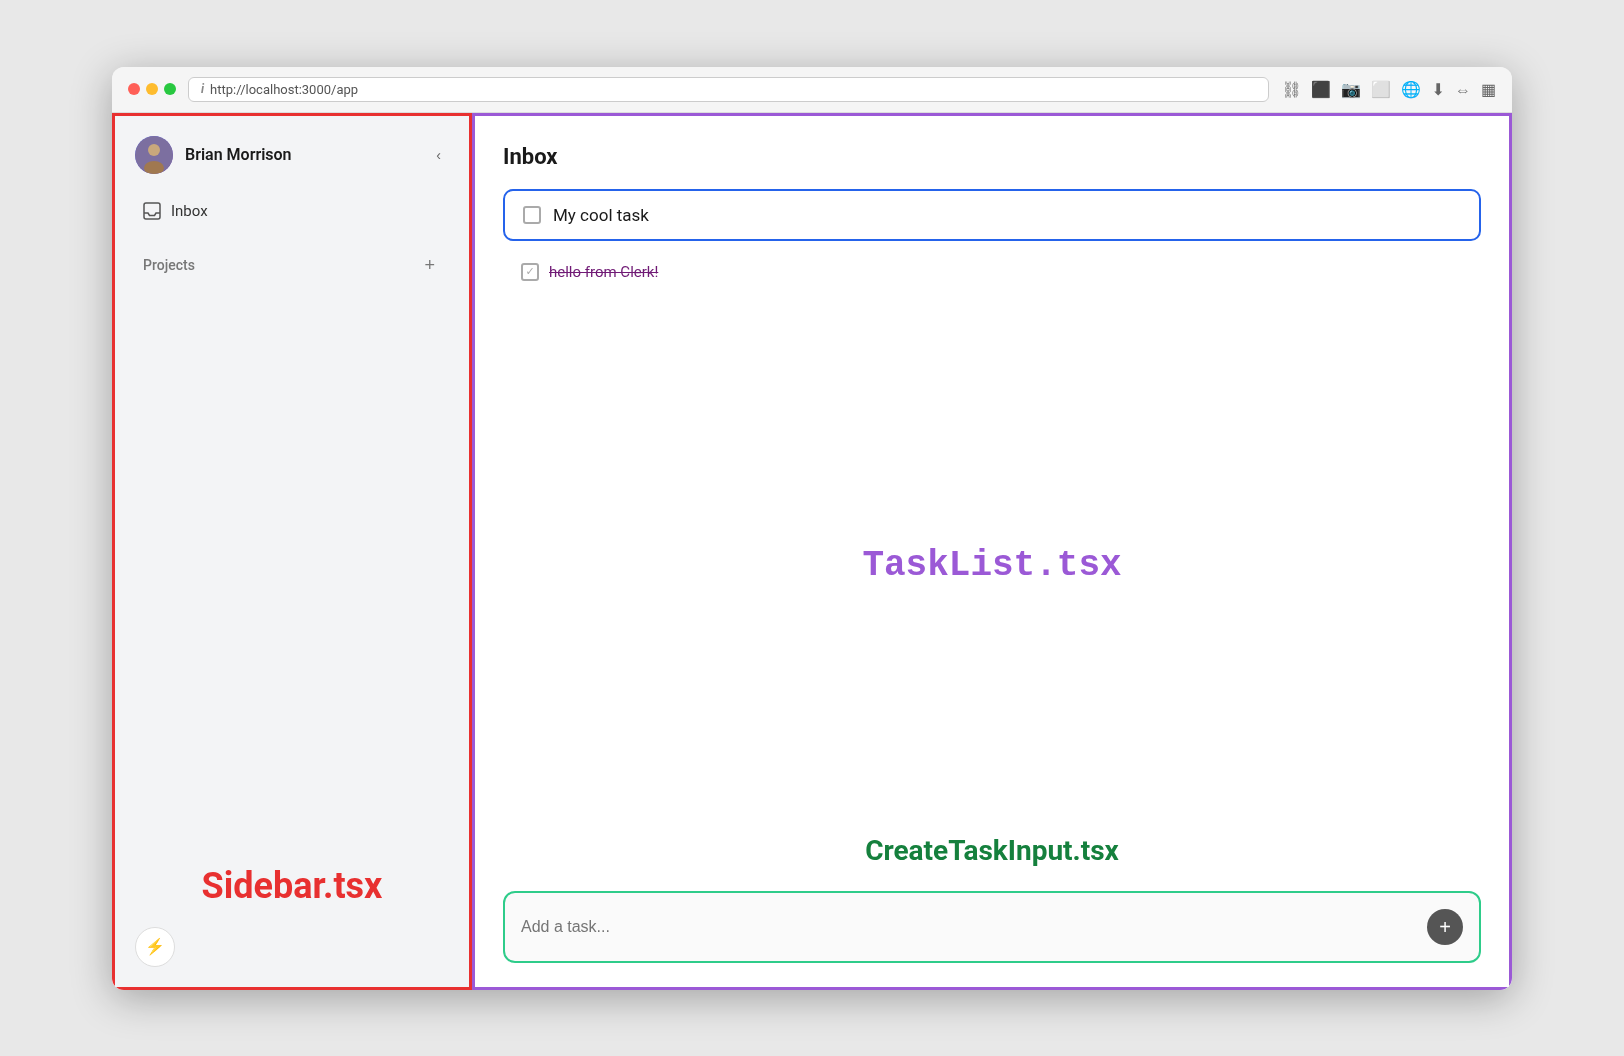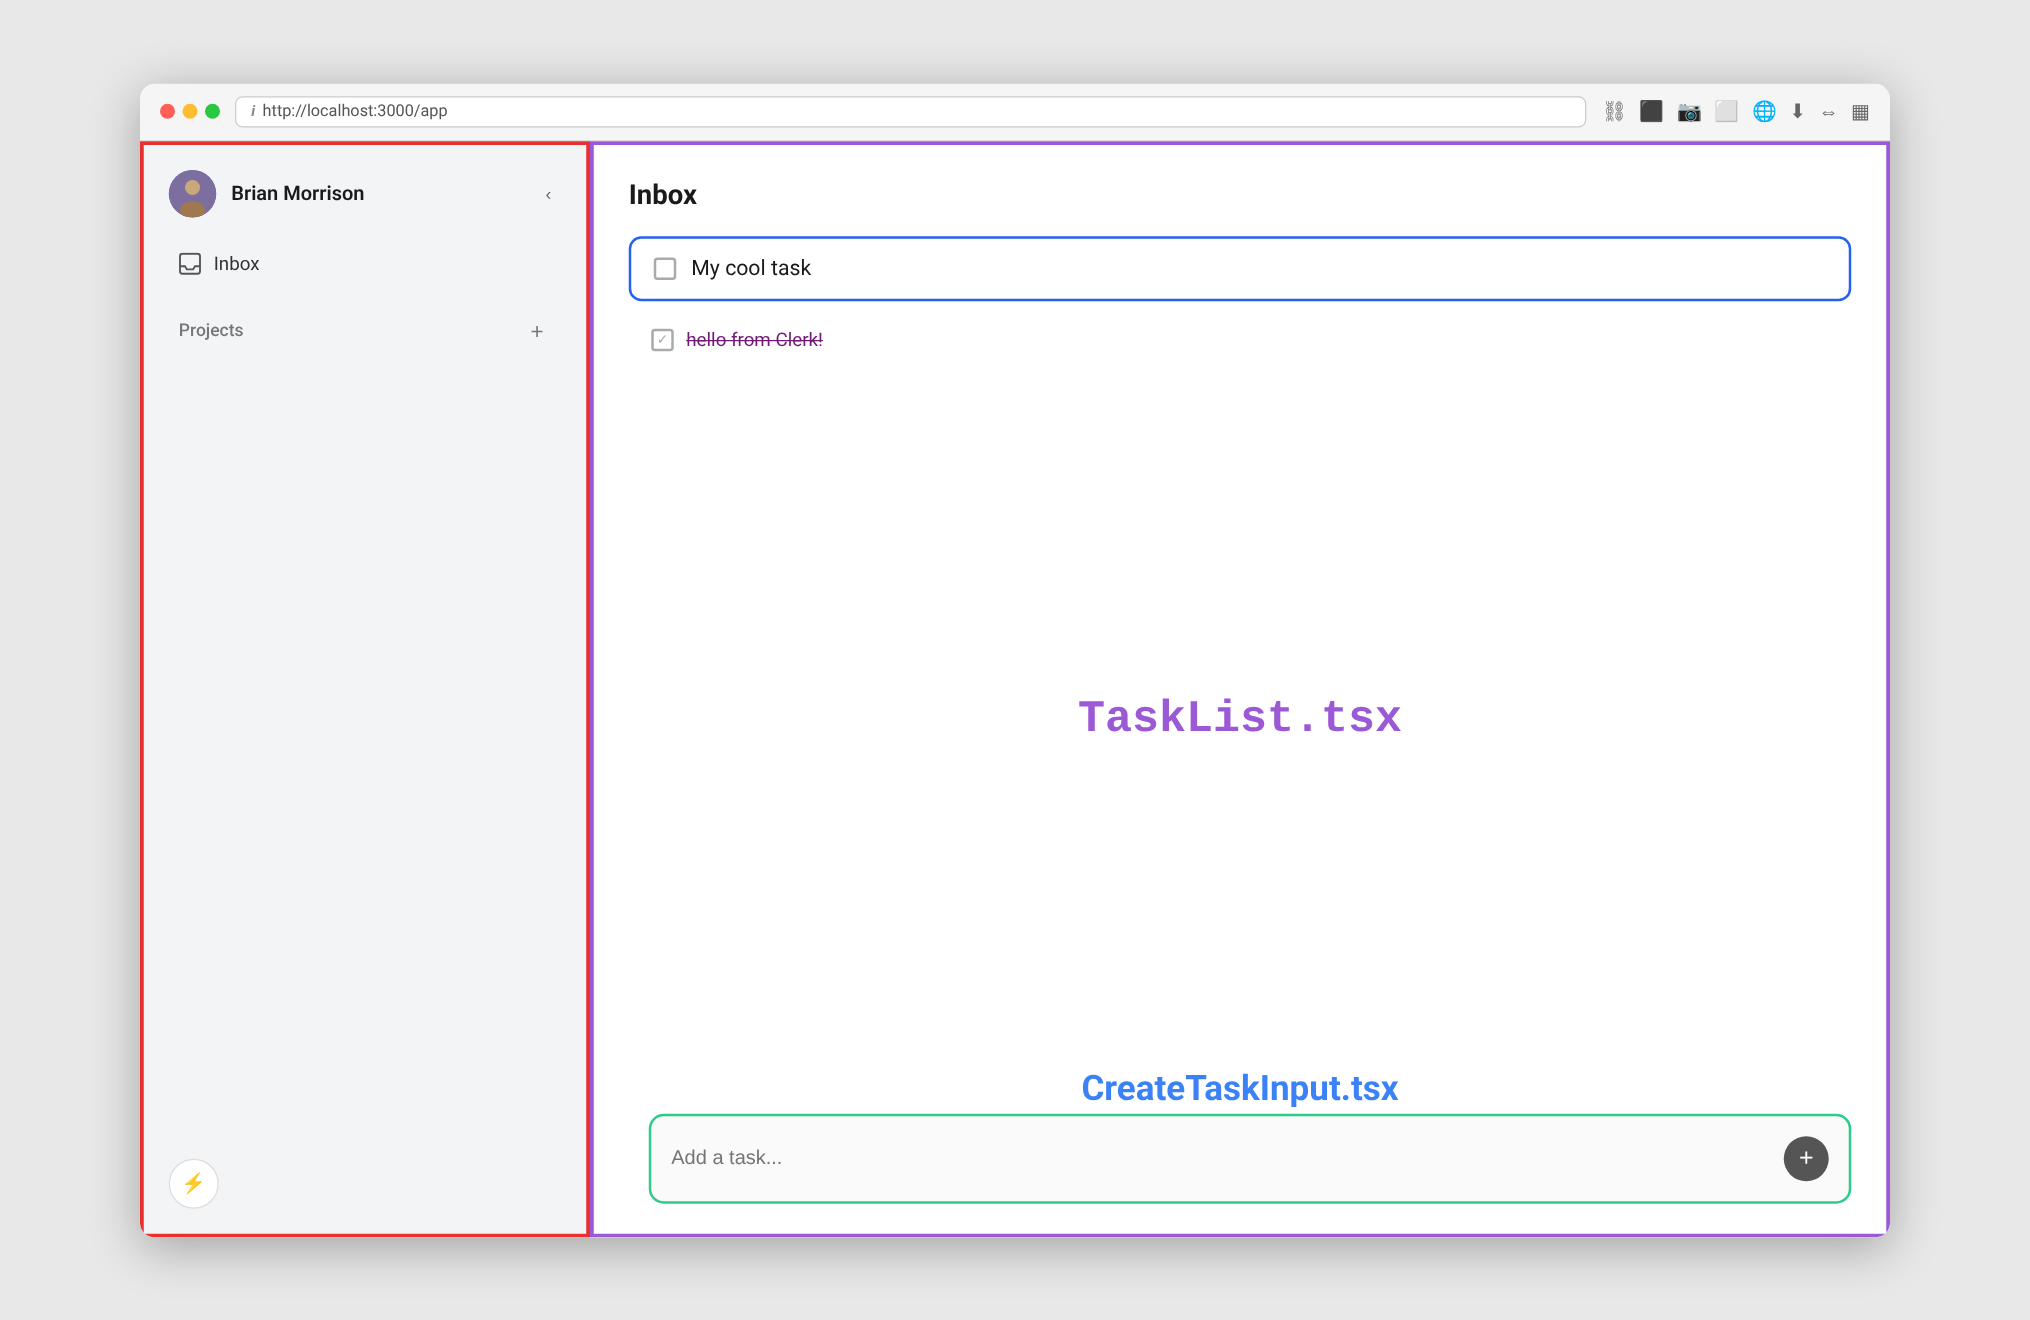--- a/index.html
+++ b/index.html
@@ -311,36 +311,35 @@
       font-weight: 700;
       font-family: Liberation Mono, monospace;
     }
 
     
     .create-task-section {
       margin-top: auto;
     }
 
     .component-label-createtask {
-      color: #3b82f6;
+      color: #15803d;
       font-size: 28px;
       font-weight: 700;
       text-align: center;
-      margin-bottom: 4px;
+      margin-bottom: 24px;
     }
 
     .create-task-input-wrapper {
       border: 2.5px solid #2ecc8a;
       border-radius: 12px;
       padding: 16px 16px;
       display: flex;
       align-items: center;
       justify-content: space-between;
       background: #fafafa;
-      margin-left: 16px;
     }
 
     .create-task-input {
       border: none;
       background: transparent;
       font-size: 16px;
       color: #999;
       flex: 1;
       outline: none;
     }
@@ -417,20 +416,21 @@
           </span>
           <span>Inbox</span>
         </div>
       </div>
 
       <div class="projects-section">
         <span class="projects-label">Projects</span>
         <button class="add-project-btn">+</button>
       </div>
 
+      <div class="sidebar-label">Sidebar.tsx</div>
 
       <div class="sidebar-footer">
         <button class="power-btn">
           <span>⚡</span>
         </button>
       </div>
     </div>
 
     <div class="main-content">
 

